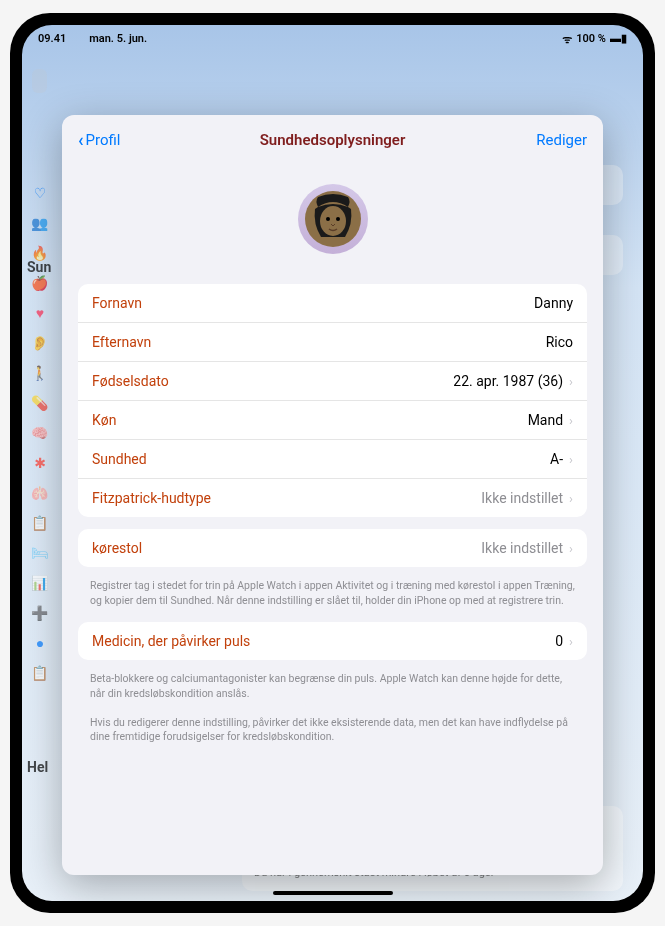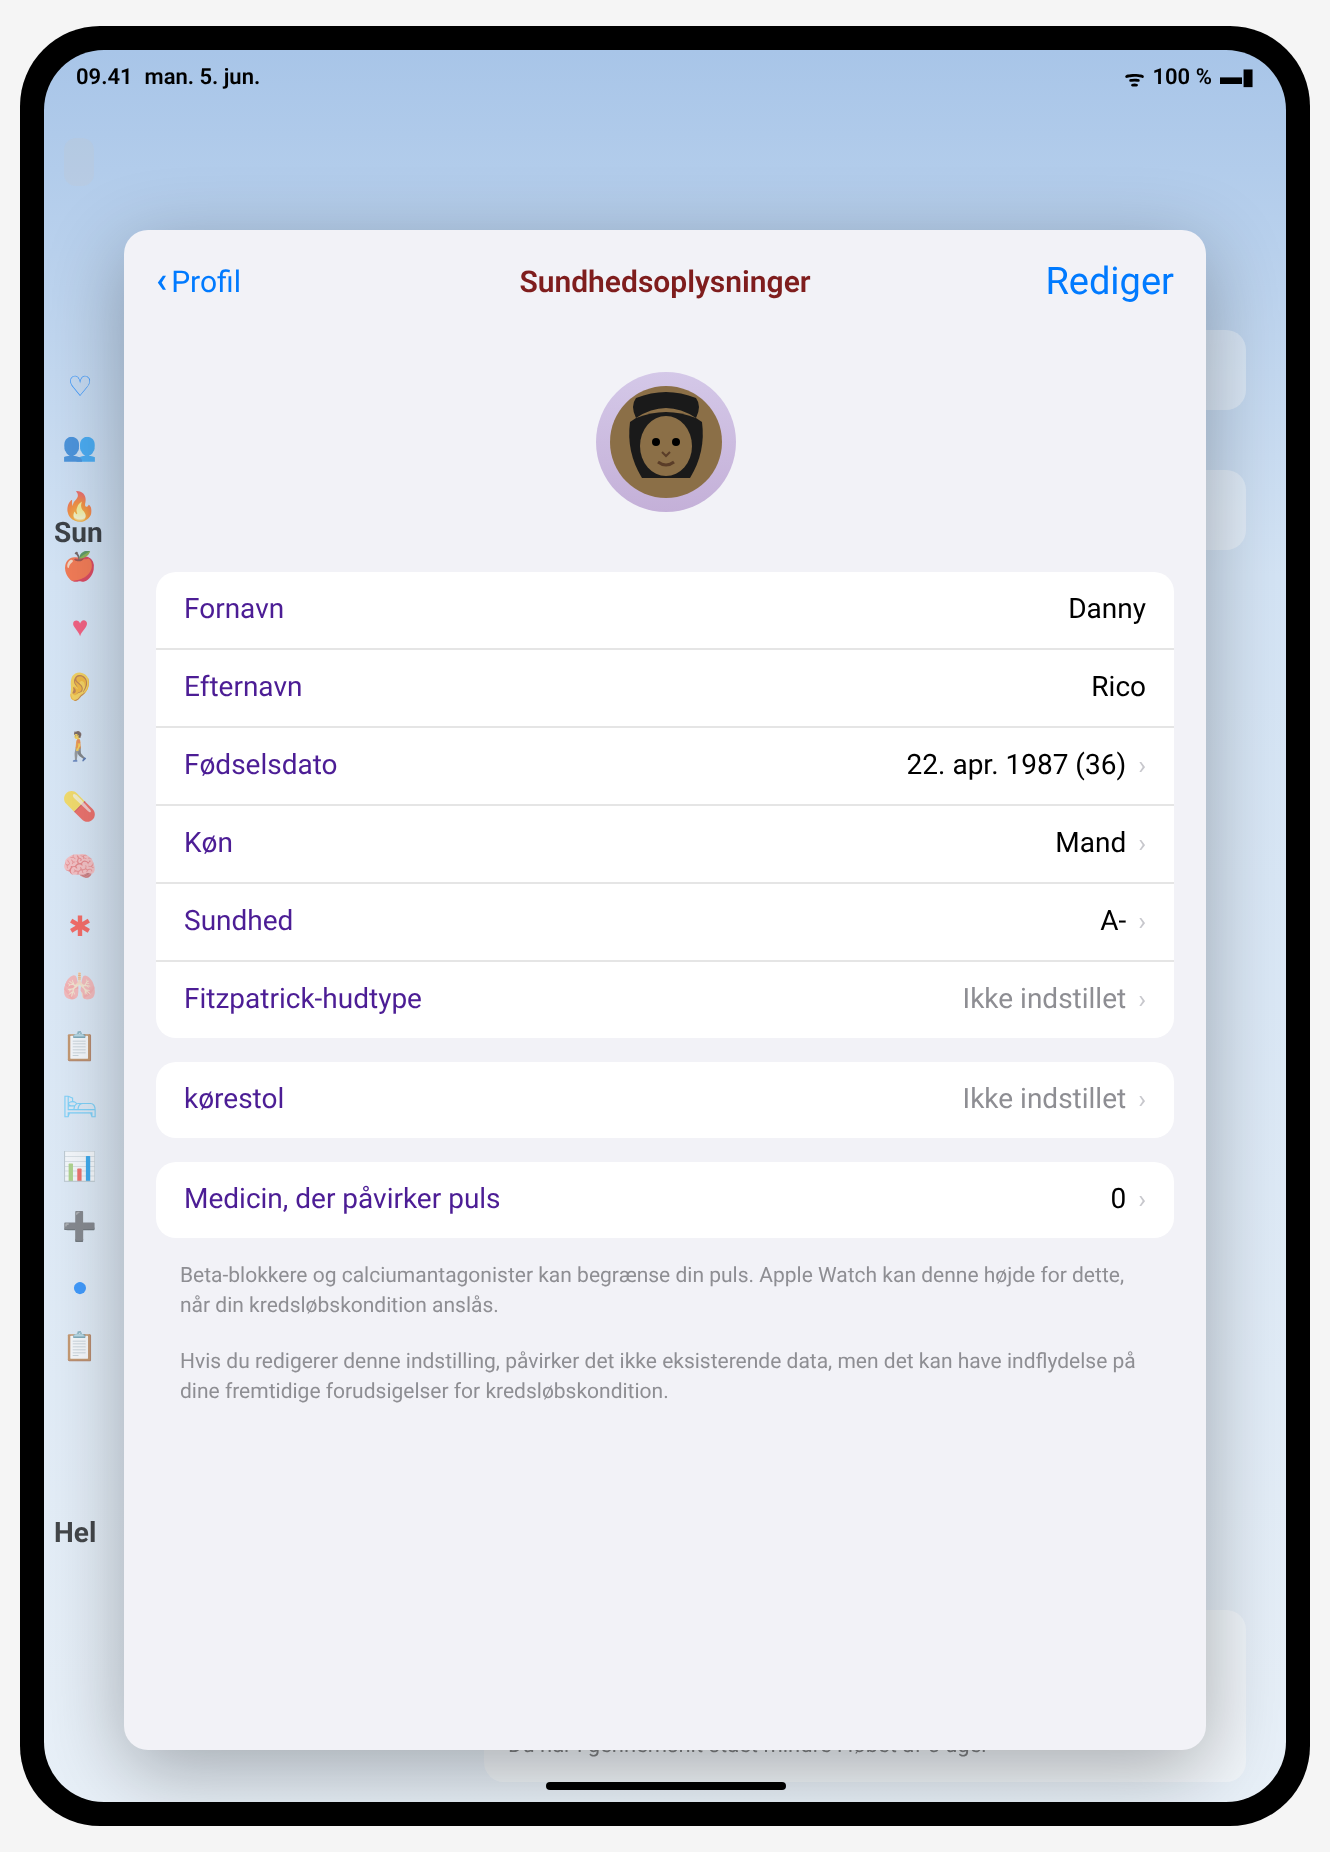--- a/index.html
+++ b/index.html
@@ -34,21 +34,21 @@
     .status-bar {
       display: flex;
       justify-content: space-between;
       align-items: center;
       padding: 6px 16px;
       font-size: 11px;
       font-weight: 600;
       color: #000;
     }
     
-    .status-left { display: flex; gap: 6px; }
+    .status-left { display: flex; gap: 23px; }
     .status-right { display: flex; gap: 4px; align-items: center; }
     
     .background-content {
       position: absolute;
       top: 30px;
       left: 0;
       width: 100%;
       height: calc(100% - 30px);
       padding: 10px 0 0 10px;
       filter: blur(0.3px);
@@ -161,21 +161,21 @@
       position: absolute;
       left: 50%;
       transform: translateX(-50%);
       font-size: 15px;
       font-weight: 600;
       color: #7f1d1d;
     }
     
     .edit-button {
       color: #007aff;
-      font-size: 19px;
+      font-size: 15px;
       cursor: pointer;
     }
     
     .avatar-container {
       display: flex;
       justify-content: center;
       padding: 20px 0 30px;
     }
     
     .avatar {
@@ -205,21 +205,21 @@
       display: flex;
       justify-content: space-between;
       align-items: center;
       padding: 11px 14px;
       border-bottom: 0.5px solid #e5e5e5;
       font-size: 14px;
     }
     
     .list-row:last-child { border-bottom: none; }
     
-    .row-label { color: #4c1d95; }
+    .row-label { color: #c2410c; }
     .row-value { color: #000; display: flex; align-items: center; gap: 6px; }
     .row-value.muted { color: #8e8e93; }
     
     .chevron-right {
       color: #c7c7cc;
       font-size: 13px;
     }
     
     .footer-text {
       font-size: 10.5px;
@@ -375,20 +375,21 @@
 
       <div class="list-group">
         <div class="list-row">
           <span class="row-label">kørestol</span>
           <span class="row-value muted">
             <span>Ikke indstillet</span>
             <span class="chevron-right">›</span>
           </span>
         </div>
       </div>
+      <div class="footer-text">Registrer tag i stedet for trin på Apple Watch i appen Aktivitet og i træning med kørestol i appen Træning, og kopier dem til Sundhed. Når denne indstilling er slået til, holder din iPhone op med at registrere trin.</div>
 
       <div class="list-group">
         <div class="list-row">
           <span class="row-label">Medicin, der påvirker puls</span>
           <span class="row-value">
             <span>0</span>
             <span class="chevron-right">›</span>
           </span>
         </div>
       </div>

